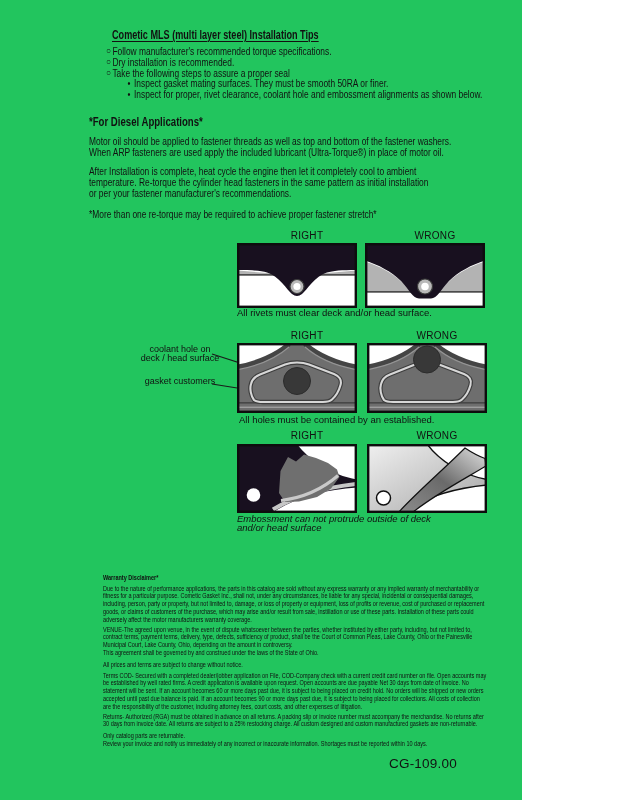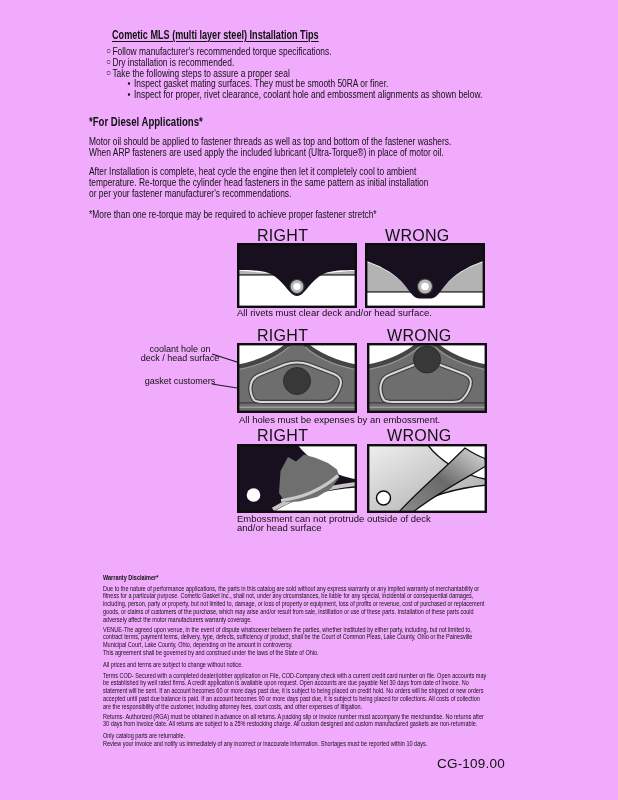--- a/index.html
+++ b/index.html
@@ -1,16 +1,16 @@
 <!DOCTYPE html>
 <html><head>
 <meta charset="utf-8">
 <style>
   html,body{margin:0;padding:0;background:#ffffff;}
-  .page{position:relative;width:618px;height:800px;background:#f0abfc;overflow:hidden;
+  .page{position:relative;width:522px;height:800px;background:#22c55e;overflow:hidden;
         font-family:"Liberation Sans","DejaVu Sans",sans-serif;color:#111;}
   .cx80{transform:scaleX(.8);transform-origin:0 0;}
   .cx85{transform:scaleX(.85);transform-origin:0 0;}
   .cx70{transform:scaleX(.7);transform-origin:0 0;}
   .pre{white-space:pre-line;}
   .abs{position:absolute;}
 
   .title{left:112px;top:27px;font-size:13px;font-weight:bold;white-space:nowrap;
          text-decoration:underline;text-underline-offset:2px;}
   .bullets{left:106px;top:46px;width:600px;font-size:10.5px;line-height:10.8px;}
@@ -18,34 +18,34 @@
   .bullets .li.sub{margin-left:27px;}
   .bullets .mark{position:absolute;left:0;top:0;}
   .bullets .li .mark.o{font-size:10px;line-height:10.8px;}
   .bullets .li .mark.d{font-size:10.5px;}
 
   .diesel{left:89px;top:116px;width:600px;font-size:10.5px;line-height:10.7px;}
   .diesel h2{margin:0 0 8px 0;font-size:12px;line-height:12px;font-weight:bold;}
   .diesel p{margin:0 0 9px 0;}
   .diesel p.p2{margin-bottom:10px;}
 
-  .dg-label{font-size:16px;line-height:12px;width:100px;letter-spacing:.3px;}
+  .dg-label{font-size:10px;line-height:12px;width:100px;text-align:center;letter-spacing:.3px;}
   .dg-caption{font-size:9.5px;line-height:9.5px;}
-  .dg-caption.two{line-height:9.3px;}
+  .dg-caption.two{line-height:9.3px;font-style:italic;}
   .callout{font-size:9px;line-height:8.8px;width:100px;text-align:center;}
   .dg-img{position:absolute;display:block;}
 
   .fineprint{left:103px;top:574px;width:600px;font-size:6.5px;line-height:7.7px;}
   .fineprint .fp-head{font-weight:bold;margin:0 0 3px 0;}
   .fineprint p{margin:0;}
   .fineprint p.m1{margin-bottom:3.5px;}
   .fineprint p.m2{margin-bottom:4px;}
   .fineprint p.m3{margin-bottom:2.5px;}
 
-  .doccode{left:389px;top:756px;font-size:13.5px;letter-spacing:.2px;margin-left:48px;}
+  .doccode{left:389px;top:756px;font-size:13.5px;letter-spacing:.2px;}
 </style>
 </head>
 <body>
 
 <div class="page">
 
   <div class="abs title cx70">Cometic MLS (multi layer steel) Installation Tips</div>
 
   <div class="abs bullets cx80">
     <div class="li">
@@ -148,21 +148,21 @@
     <path d="M68,4 C80,14.5 99,22.8 118,26.3" fill="none" stroke="#949494" stroke-width="1.2"></path>
     <rect x="1" y="59" width="118" height="1.6" fill="#474747"></rect>
     <rect x="1" y="63.6" width="118" height="1.4" fill="#9d9d9d"></rect>
     <path d="M17,57 C14,53 12.5,46 14,41 C15,36.5 18,33.5 23,31.5 L48,21.5 C55,18.8 65,18.8 72,21.5 L97,31 C102,33 105,37 103.5,42 C102,47.5 99,53 95,56.5 C93,58.3 90,59 86,59 L26,59 C21.5,59 19,58.6 17,57 Z" fill="none" stroke="#3e3e3e" stroke-width="4.4"></path>
     <path d="M17,57 C14,53 12.5,46 14,41 C15,36.5 18,33.5 23,31.5 L48,21.5 C55,18.8 65,18.8 72,21.5 L97,31 C102,33 105,37 103.5,42 C102,47.5 99,53 95,56.5 C93,58.3 90,59 86,59 L26,59 C21.5,59 19,58.6 17,57 Z" fill="none" stroke="#d7d7d7" stroke-width="2.1"></path>
     <circle cx="60" cy="16.5" r="13.5" fill="#383838"></circle>
     <circle cx="60" cy="16.5" r="13.5" fill="none" stroke="#2c2c2c" stroke-width="1"></circle>
     <rect x="1.2" y="1.2" width="117.6" height="67.6" fill="none" stroke="#0d0d0d" stroke-width="2.4"></rect>
   </svg>
 
-  <div class="abs dg-caption" style="left:239px;top:415px;">All holes must be expenses by an embossment.</div>
+  <div class="abs dg-caption" style="left:239px;top:415px;">All holes must be contained by an established.</div>
 
   <div class="abs dg-label" style="left:257px;top:430px;">RIGHT</div>
   <div class="abs dg-label" style="left:387px;top:430px;">WRONG</div>
 
   <svg class="dg-img" style="left:237px;top:444px;" width="120" height="69" viewBox="0 0 120 69">
     <rect x="0" y="0" width="120" height="69" fill="#ffffff"></rect>
     <path d="M0,0 H60 C72,16 94,31 120,35.5 V43.5 C88,45.5 58,53.5 35,69 H0 Z" fill="#18101f"></path>
     <path d="M36,65.5 C58,52 88,43.5 119,40" fill="none" stroke="#c6c6c6" stroke-width="4.2"></path>
     <path d="M42,49 L43.5,27 L51,13 L59,17.5 L67,10.5 L79,14 L91,19 L100,25.5 L102.5,33 L94,44.5 L80,53 L62,57.5 L48,58 Z" fill="#6f6f6f"></path>
     <path d="M44,56.5 C64,54 85,45.5 101,31.5" fill="none" stroke="#c9c9c9" stroke-width="3"></path>

